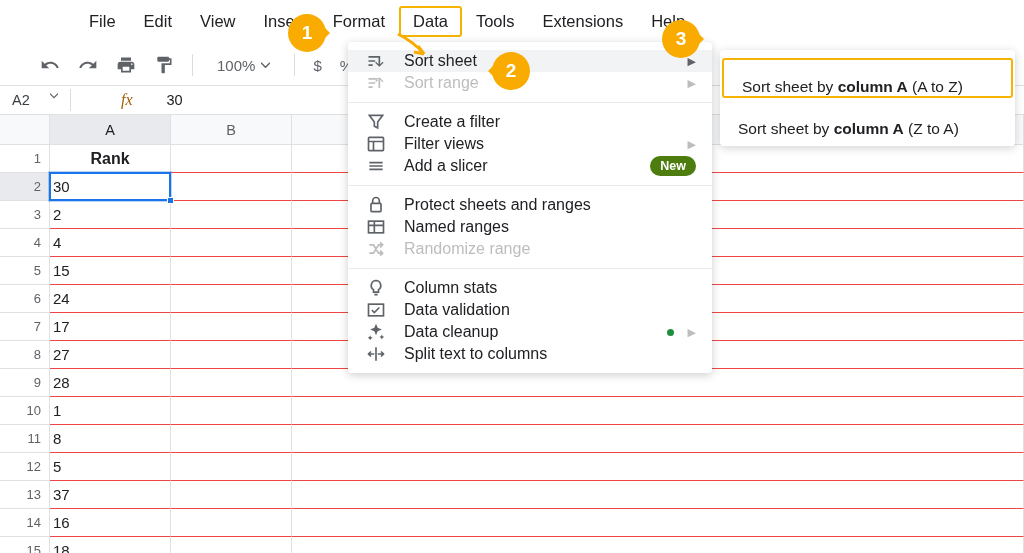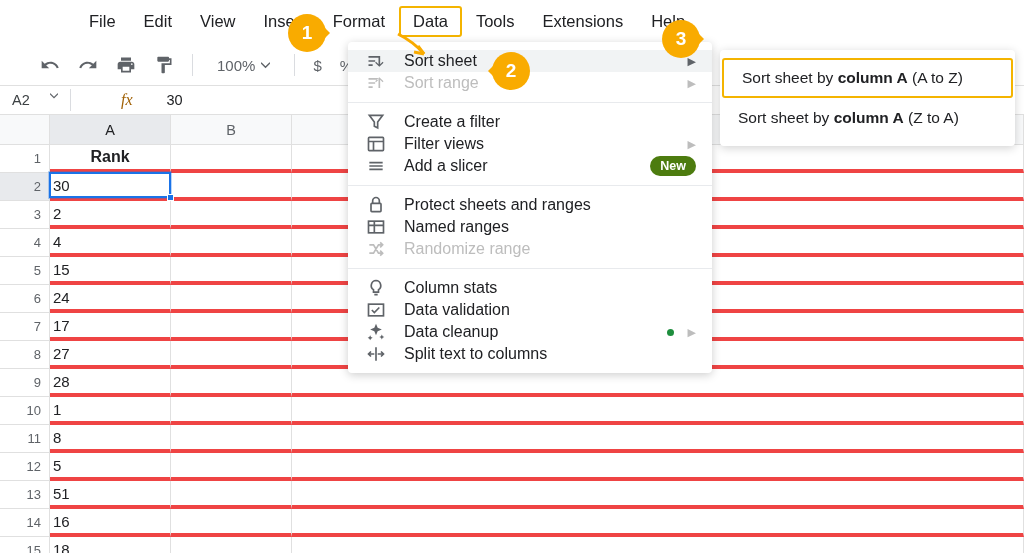--- a/index.html
+++ b/index.html
@@ -33,41 +33,41 @@
 
     .cols { flex: 1; }
     .col-hdr-row { display: flex; height: 30px; }
     .col-hdr { height: 30px; border-right: 1px solid #e0e0e0; border-bottom: 1px solid #e0e0e0; display: flex; align-items: center; justify-content: center; font-size: 14.5px; color: #5f6368; background: #f8f9fa; }
     .col-hdr.sel { background: #e8eaed; color: #202124; }
     .col-a { width: 121px; }
     .col-b { width: 121px; }
     .col-rest { flex: 1; }
 
     .data-row { display: flex; height: 28px; }
-    .cell { border-right: 1px solid #e0e0e0; border-bottom: 4px solid #ef4444; display: flex; align-items: center; padding-left: 3px; font-size: 15px; }
+    .cell { border-right: 1px solid #e0e0e0; border-bottom: 1px solid #ef4444; display: flex; align-items: center; padding-left: 3px; font-size: 15px; }
     .cell.header { font-weight: bold; justify-content: center; padding: 0; font-size: 16px; }
     .cell.selected { position: relative; }
     .sel-border { position: absolute; left: -1px; top: -1px; right: -1px; bottom: -1px; pointer-events: none; }
     .sel-border::before { content: ""; position: absolute; inset: 0; border: 2px solid #1a73e8; box-shadow: 0 0 0 1px rgba(26,115,232,0.3); }
     .sel-handle { position: absolute; right: -4px; bottom: -4px; width: 7px; height: 7px; background: #1a73e8; border: 1px solid #fff; }
 
     
     .menu-panel { position: absolute; top: 42px; left: 348px; width: 364px; background: #fff; box-shadow: 0 2px 10px rgba(0,0,0,0.2); border-radius: 4px; padding: 8px 0; z-index: 10; }
     .menu-row { display: flex; align-items: center; height: 22px; padding: 0 18px; font-size: 16px; cursor: pointer; position: relative; color: #202124; }
     .menu-row:hover, .menu-row.hovered { background: #f1f3f4; }
     .menu-row.disabled { color: #bdbdbd; cursor: default; }
     .menu-row.disabled .mi { fill: #bdbdbd; }
     .menu-row .mi { width: 20px; height: 20px; margin-right: 18px; fill: #5f6368; flex-shrink: 0; }
     .menu-divider { height: 1px; background: #e8eaed; margin: 8px 0; }
     .submenu-arrow { position: absolute; right: 16px; font-size: 11px; color: #5f6368; }
     .badge-new { position: absolute; right: 16px; background: #4d7c0f; color: #fff; font-size: 12.5px; font-weight: bold; padding: 3px 10px; border-radius: 11px; }
     .green-dot { position: absolute; right: 38px; width: 7px; height: 7px; background: #1e8e3e; border-radius: 50%; }
 
     .submenu-panel { position: absolute; top: 50px; left: 720px; width: 295px; background: #fff; box-shadow: 0 2px 10px rgba(0,0,0,0.18); border-radius: 4px; padding: 8px 0; z-index: 20; }
-    .sub-row { display: flex; align-items: center; height: 40px; padding: 0 18px; font-size: 15.5px; cursor: pointer; }
+    .sub-row { display: flex; align-items: flex-end; height: 40px; padding: 0 18px; font-size: 15.5px; cursor: pointer; }
     .sub-row.highlight { border: 2.5px solid #f4b400; border-radius: 3px; margin: 0 2px; }
     .sub-row b { font-weight: bold; }
 
     
     .callout { position: absolute; width: 38px; height: 38px; background: #f9ab00; border-radius: 50%; display: flex; align-items: center; justify-content: center; color: #fff; font-weight: bold; font-size: 19px; z-index: 30; }
     .callout.tail-right::after { content: ""; position: absolute; right: -14px; top: 50%; transform: translateY(-50%); border: 10px solid transparent; border-left-color: #f9ab00; }
     .callout.tail-left::after { content: ""; position: absolute; left: -14px; top: 50%; transform: translateY(-50%); border: 10px solid transparent; border-right-color: #f9ab00; }
     .callout-1 { top: 14px; left: 288px; }
     .callout-2 { top: 52px; left: 492px; }
     .callout-3 { top: 20px; left: 662px; }
@@ -219,21 +219,21 @@
         <div class="cell col-a">8</div>
         <div class="cell col-b"></div>
         <div class="cell col-rest"></div>
       </div>
     <div class="data-row">
         <div class="cell col-a">5</div>
         <div class="cell col-b"></div>
         <div class="cell col-rest"></div>
       </div>
     <div class="data-row">
-        <div class="cell col-a">51</div>
+        <div class="cell col-a">37</div>
         <div class="cell col-b"></div>
         <div class="cell col-rest"></div>
       </div>
     <div class="data-row">
         <div class="cell col-a">16</div>
         <div class="cell col-b"></div>
         <div class="cell col-rest"></div>
       </div>
     <div class="data-row">
         <div class="cell col-a">18</div>

